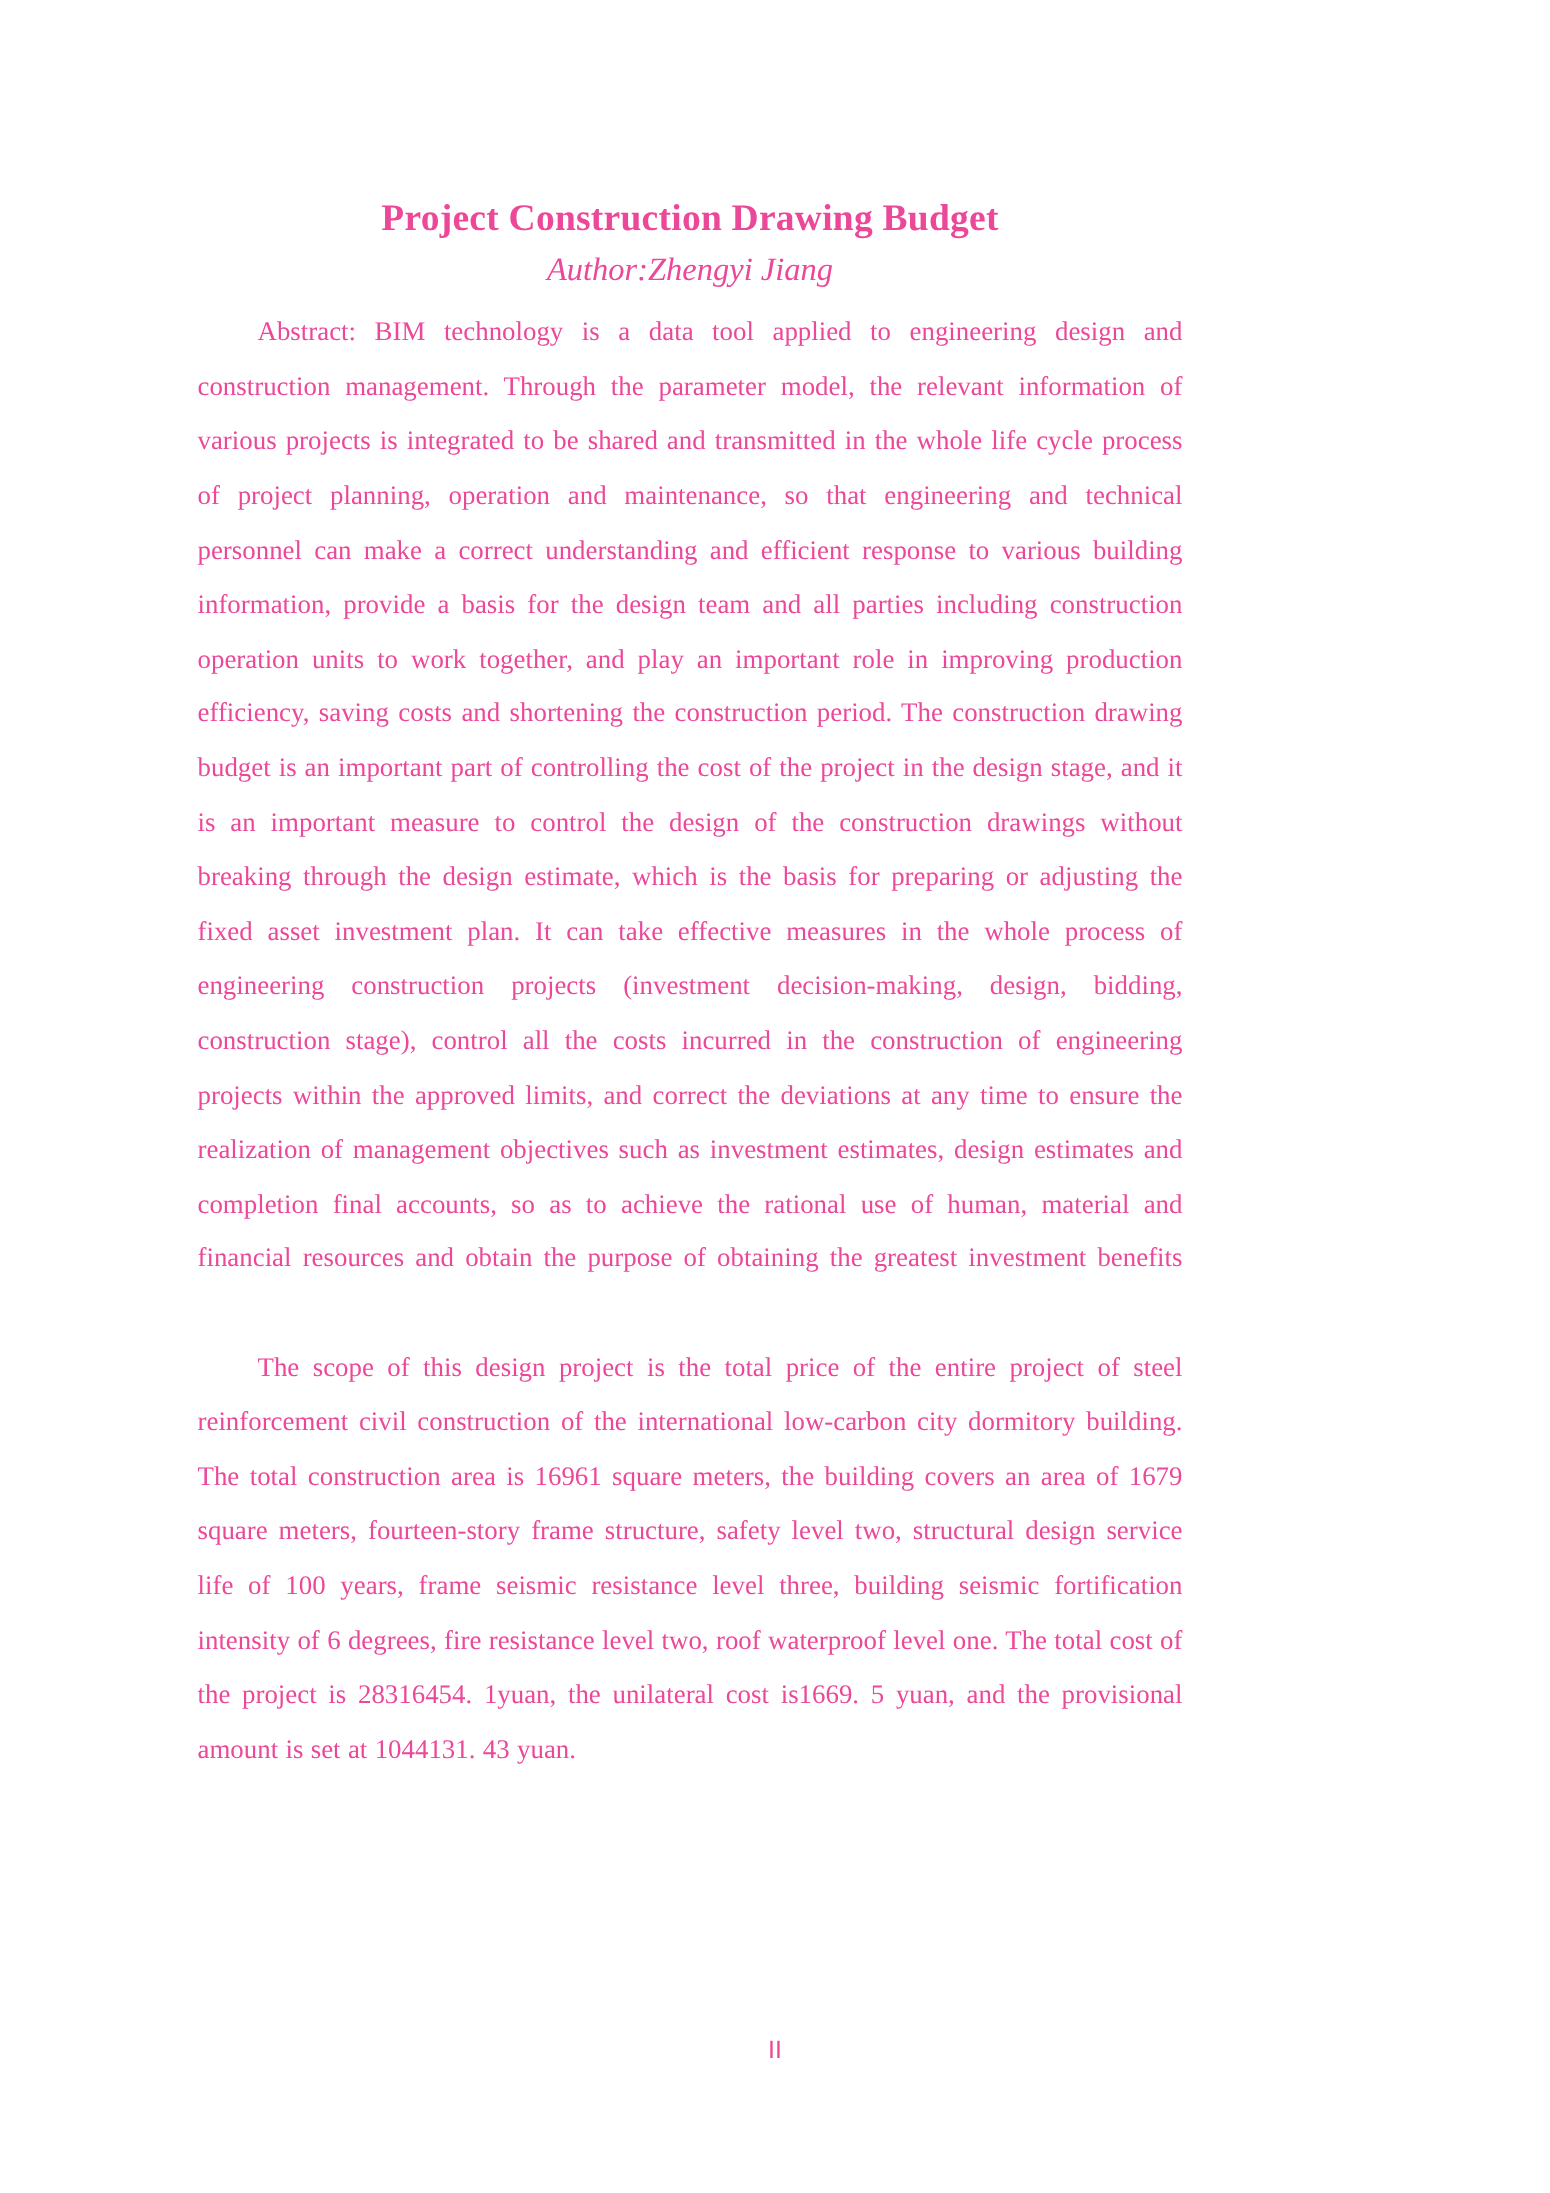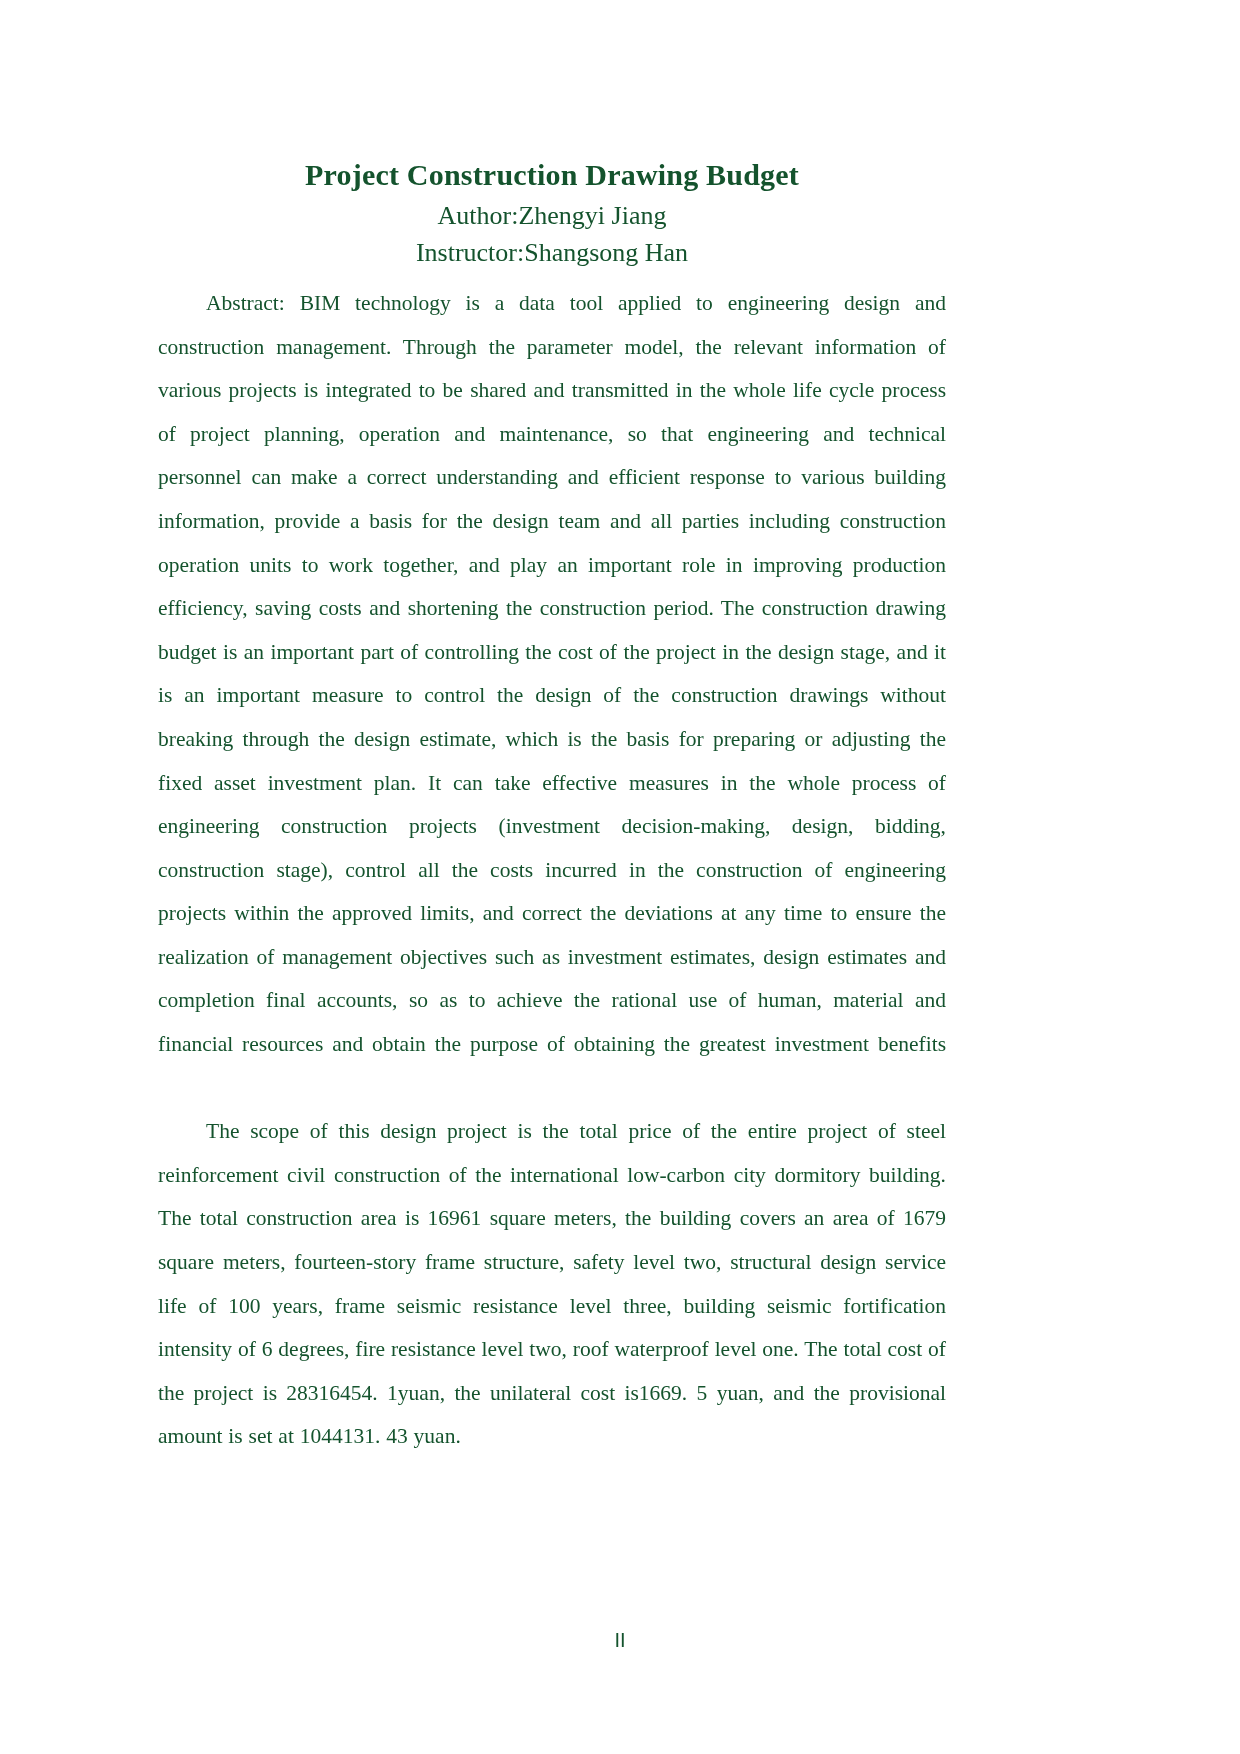--- a/index.html
+++ b/index.html
@@ -8,21 +8,21 @@
     background: #ffffff;
   }
   .page {
     position: relative;
     width: 1240px;
     height: 1754px;
     background: #ffffff;
     margin: 0 auto;
     overflow: hidden;
     font-family: "Liberation Serif", "DejaVu Serif", serif;
-    color: #14532d;
+    color: #ec4899;
   }
   .content {
     position: absolute;
     left: 158px;
     top: 155px;
     width: 788px;
   }
   .doc-title {
     font-size: 30px;
     font-weight: bold;
@@ -31,20 +31,21 @@
     letter-spacing: 0.2px;
     margin: 0 0 2px 0;
   }
   .doc-author,
   .doc-instructor {
     font-size: 26px;
     font-weight: normal;
     text-align: center;
     line-height: 1.45;
     margin: 0;
+    font-style: italic;
   }
   .abstract-block {
     margin-top: 10px;
   }
   p.body-par {
     font-size: 21.5px;
     line-height: 43.6px;
     text-align: justify;
     text-justify: inter-word;
     margin: 0;
@@ -85,21 +86,20 @@
 <body>
 
 <div class="page">
 
   <div class="content">
 
     <h1 class="doc-title">Project Construction Drawing Budget</h1>
 
     <div class="doc-author">Author:Zhengyi Jiang</div>
 
-    <div class="doc-instructor">Instructor:Shangsong Han</div>
 
     <div class="abstract-block">
       <p class="body-par lead"><span class="abstract-label">Abstract</span><span>: </span><span>BIM technology is a data tool applied to engineering design and construction management. Through the parameter model, the relevant information of various projects is integrated to be shared and transmitted in the whole life cycle process of project planning, operation and maintenance, so that engineering and technical personnel can make a correct understanding and efficient response to various building information, provide a basis for the design team and all parties including construction operation units to work together, and play an important role in improving production efficiency, saving costs and shortening the construction period. The construction drawing budget is an important part of controlling the cost of the project in the design stage, and it is an important measure to control the design of the construction drawings without breaking through the design estimate, which is the basis for preparing or adjusting the fixed asset investment plan. It can take effective measures in the whole process of engineering construction projects (investment decision-making, design, bidding, construction stage), control all the costs incurred in the construction of engineering projects within the approved limits, and correct the deviations at any time to ensure the realization of management objectives such as investment estimates, design estimates and completion final accounts, so as to achieve the rational use of human, material and financial resources and obtain the purpose of obtaining the greatest investment benefits</span></p>
     </div>
 
     <p class="body-par indent nostretch">The scope of this design project is the total price of the entire project of steel reinforcement civil construction of the international low-carbon city dormitory building. The total construction area is 16961 square meters, the building covers an area of 1679 square meters, fourteen-story frame structure, safety level two, structural design service life of 100 years, frame seismic resistance level three, building seismic fortification intensity of 6 degrees, fire resistance level two, roof waterproof level one. The total cost of the project is 28316454. 1yuan, the unilateral cost is1669. 5 yuan, and the provisional amount is set at 1044131. 43  yuan.</p>
 
   </div>
 
   <div class="page-number">II</div>

